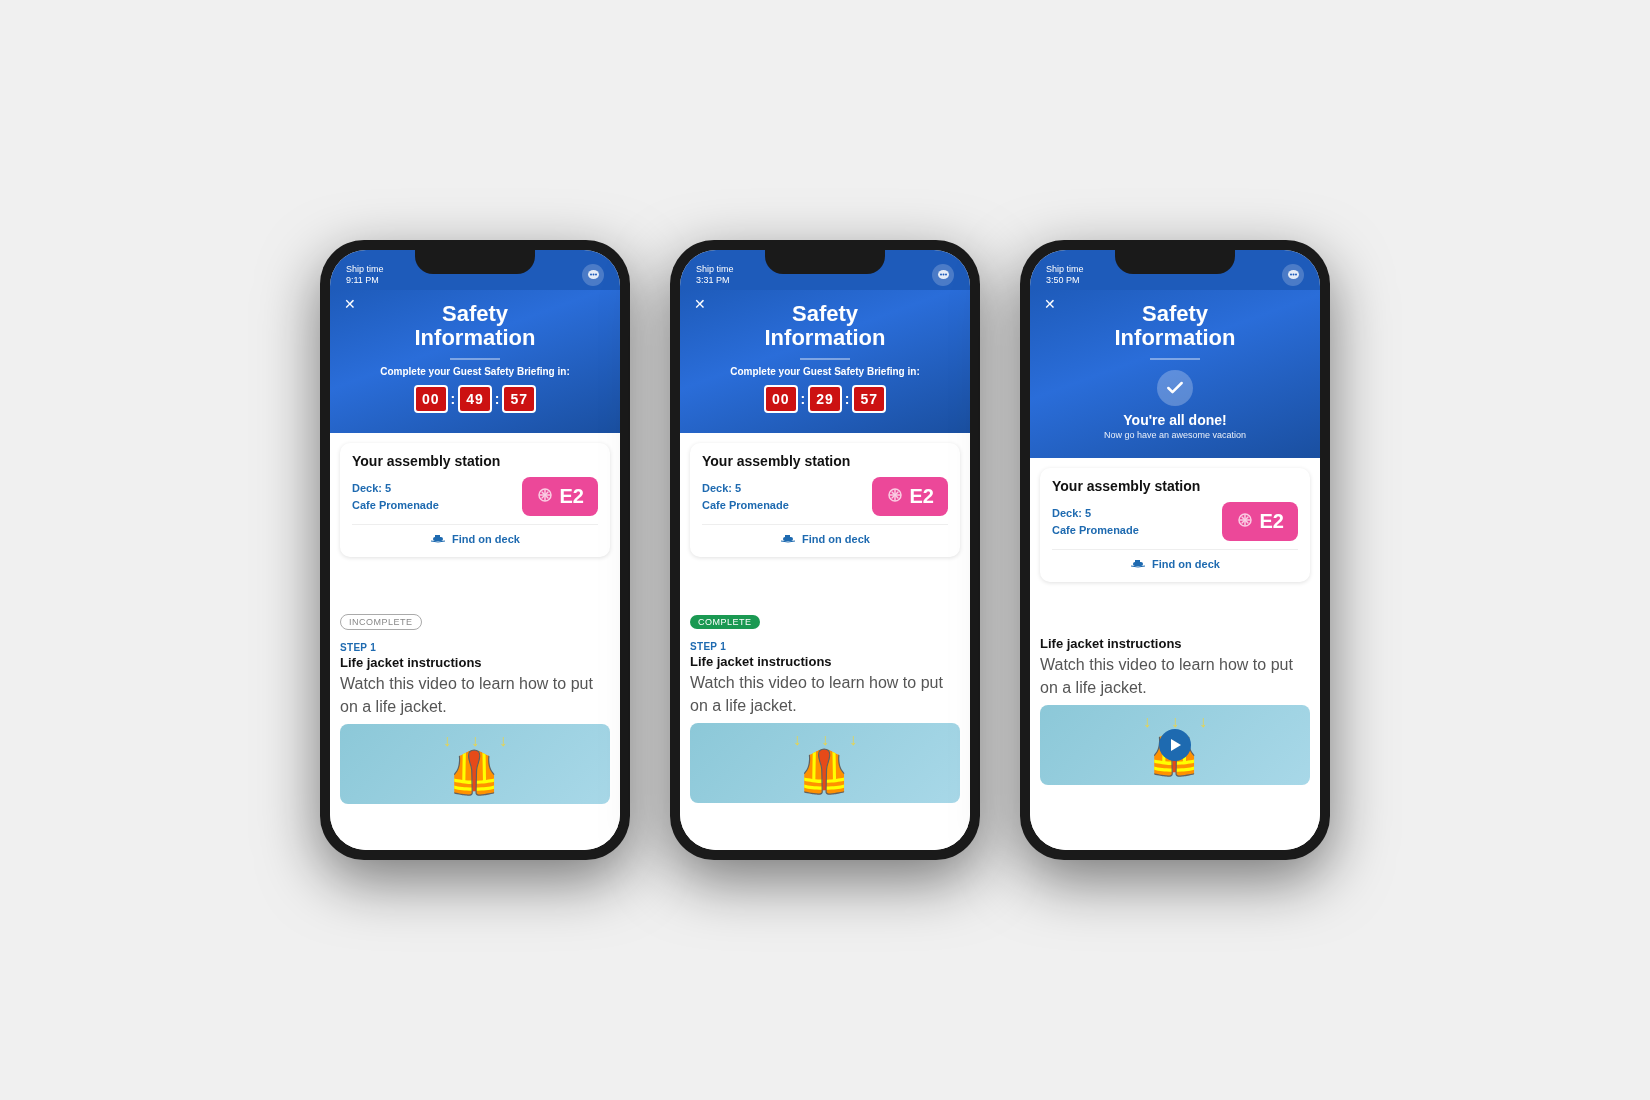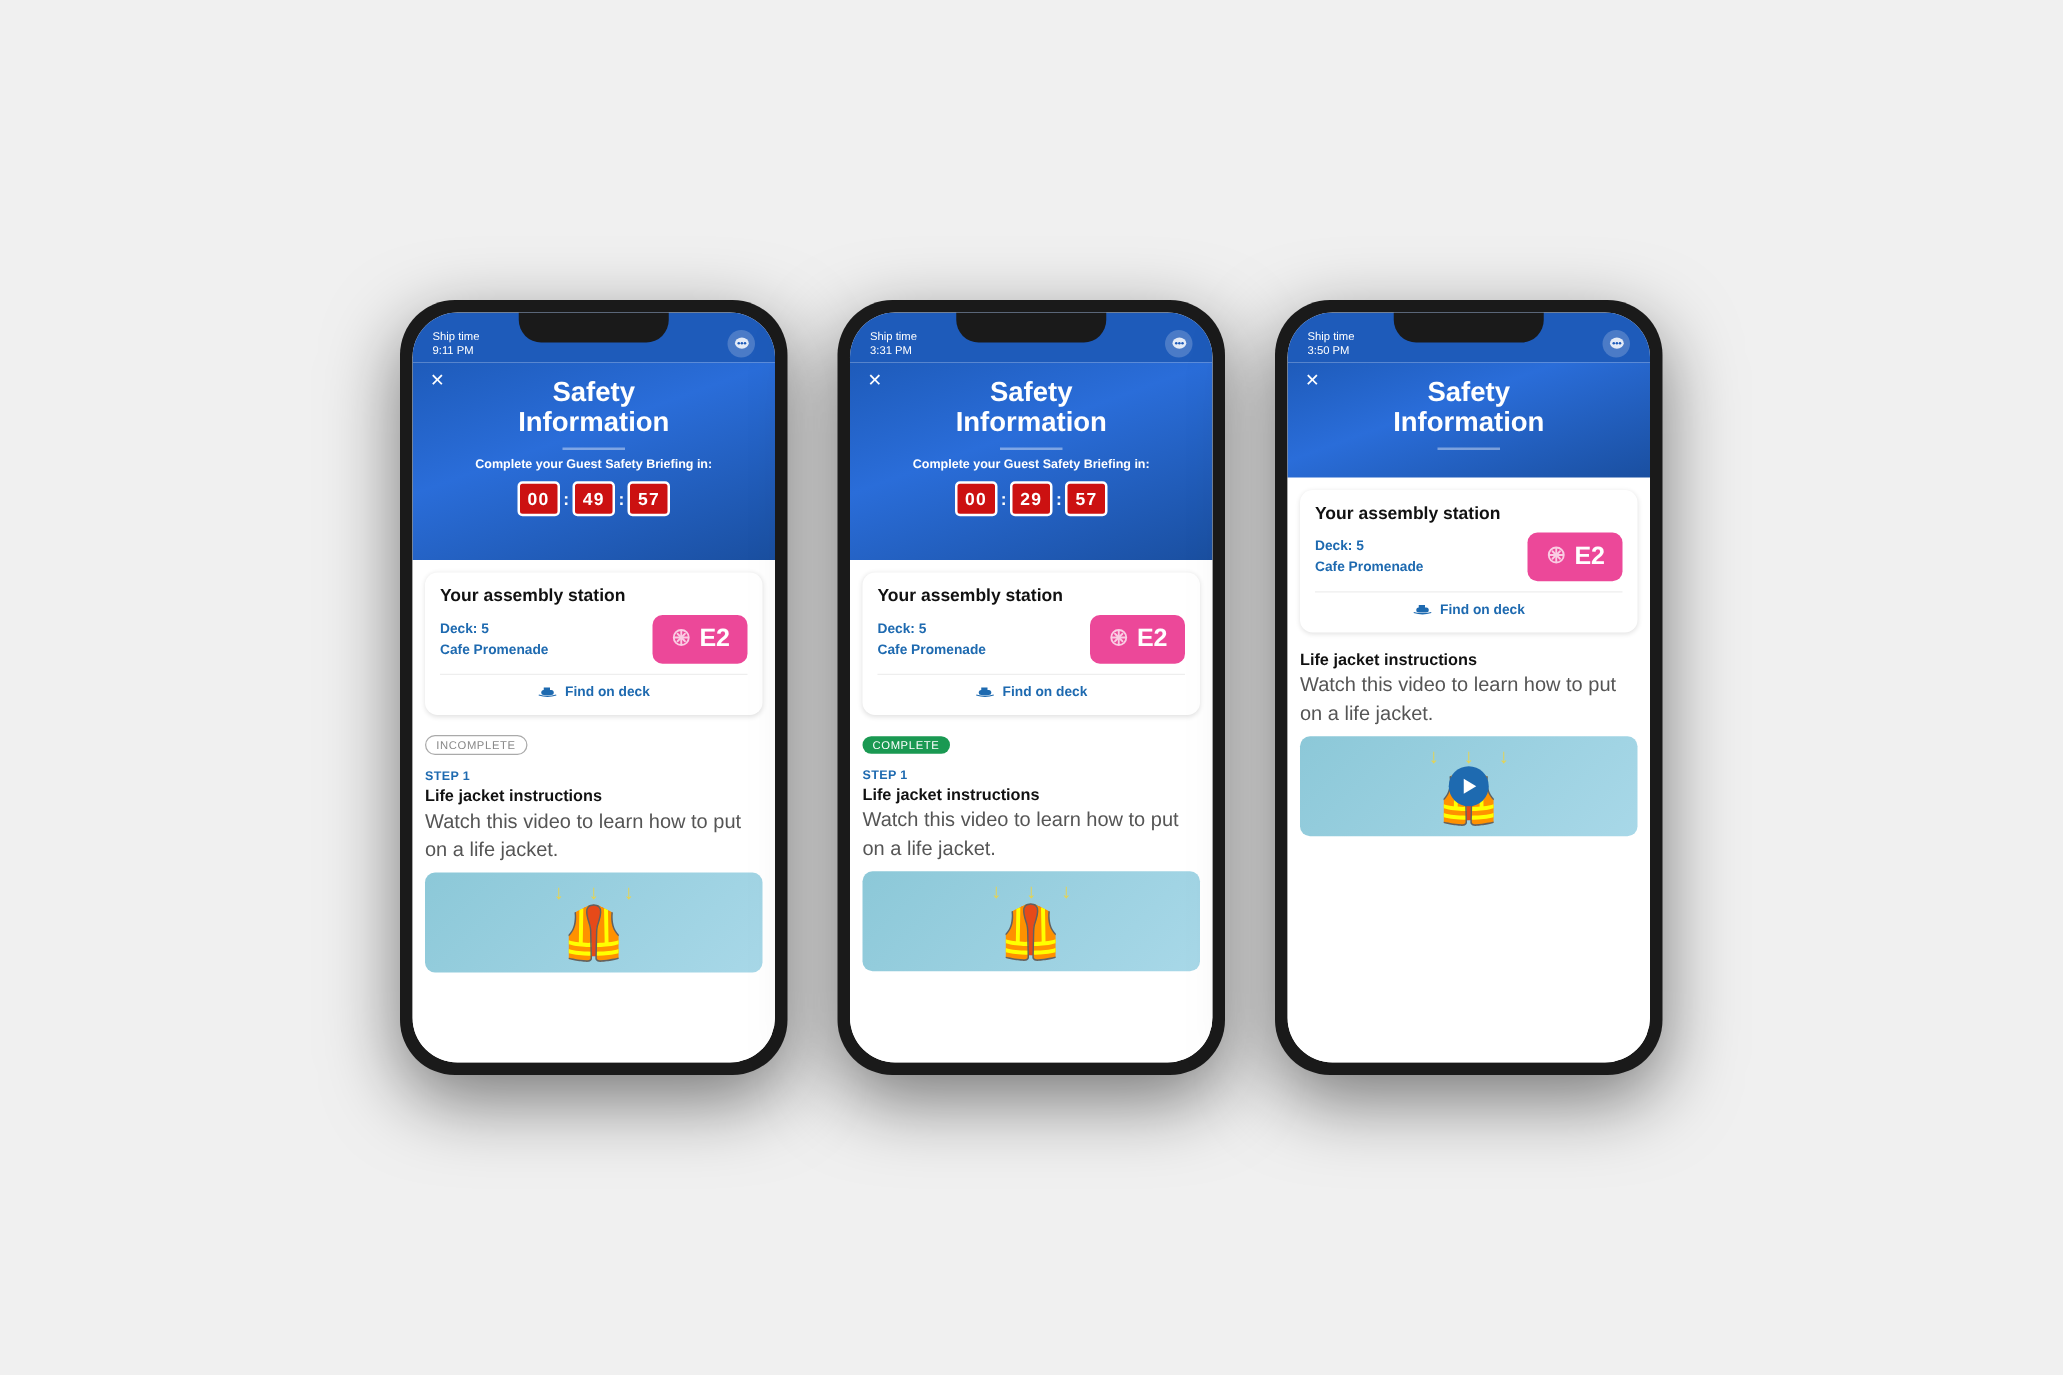--- a/index.html
+++ b/index.html
@@ -107,21 +107,21 @@
     .briefing-text {
       color: white;
       font-size: 10px;
       font-weight: 600;
       margin-bottom: 8px;
     }
     .timer {
       display: inline-flex;
       gap: 2px;
       align-items: center;
-      margin-bottom: 19px;
+      margin-bottom: 4px;
     }
     .timer-block {
       background: #cc1111;
       color: white;
       font-size: 14px;
       font-weight: 900;
       padding: 4px 6px;
       border-radius: 4px;
       border: 2px solid white;
       min-width: 30px;
@@ -164,20 +164,21 @@
       color: rgba(255,255,255,0.9);
       font-size: 9px;
       text-align: center;
     }
     .content {
       background: white;
       flex: 1;
       overflow: hidden;
       display: flex;
       flex-direction: column;
+      gap: 40px;
     }
     .assembly-card {
       background: white;
       margin: 10px 10px 6px;
       border-radius: 10px;
       padding: 10px 12px 8px;
       box-shadow: 0 1px 4px rgba(0,0,0,0.12);
       flex-shrink: 0;
     }
     .assembly-title {
@@ -491,20 +492,29 @@
         <circle cx="6.5" cy="5.5" r="1" fill="#1e5bba"></circle>
         <circle cx="9" cy="5.5" r="1" fill="#1e5bba"></circle>
       </svg>
     </div>
   </div>
           <div class="header">
     <div class="close-btn">✕</div>
     <div class="header-title">Safety<br>Information</div>
     <div class="header-divider"></div>
 
+      <div class="done-section">
+        <div class="check-circle">
+          <svg viewBox="0 0 24 24" fill="none" stroke="white" stroke-width="3" stroke-linecap="round" stroke-linejoin="round">
+            <polyline points="20 6 9 17 4 12"></polyline>
+          </svg>
+        </div>
+        <div class="done-title">You're all done!</div>
+        <div class="done-subtitle">Now go have an awesome vacation</div>
+      </div>
     </div>
           <div class="content">
             <div class="assembly-card">
     <div class="assembly-title">Your assembly station</div>
     <div class="assembly-info">
       <div class="deck-info">
         Deck: 5<br>Cafe Promenade
       </div>
       <div class="station-badge">
         <span class="station-icon">

